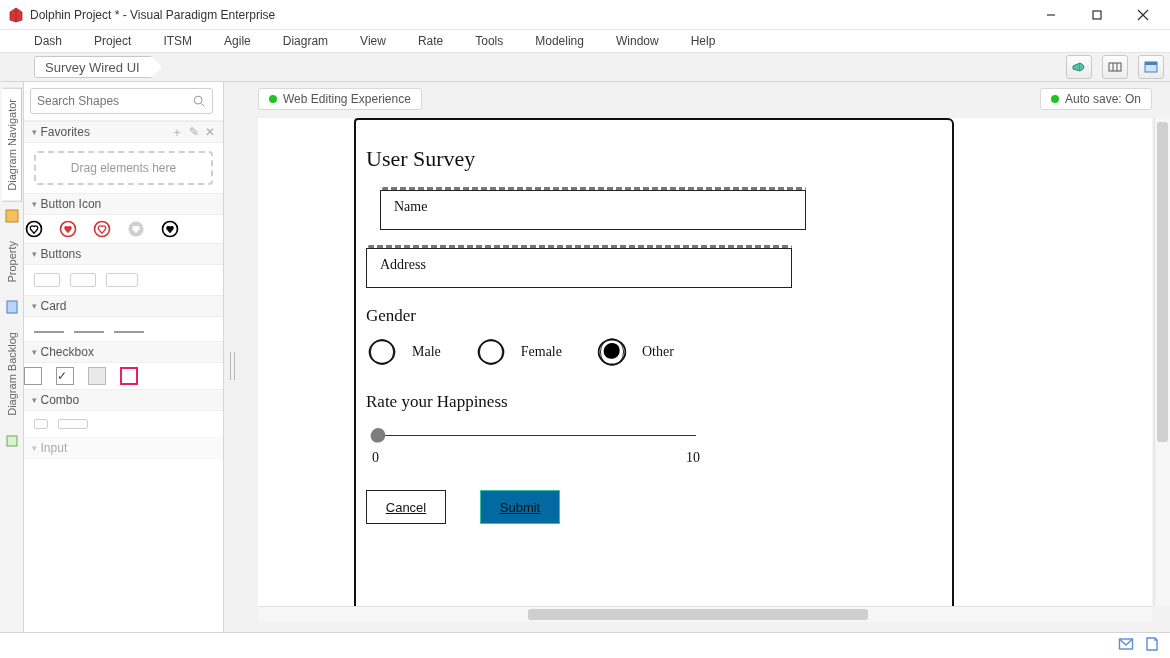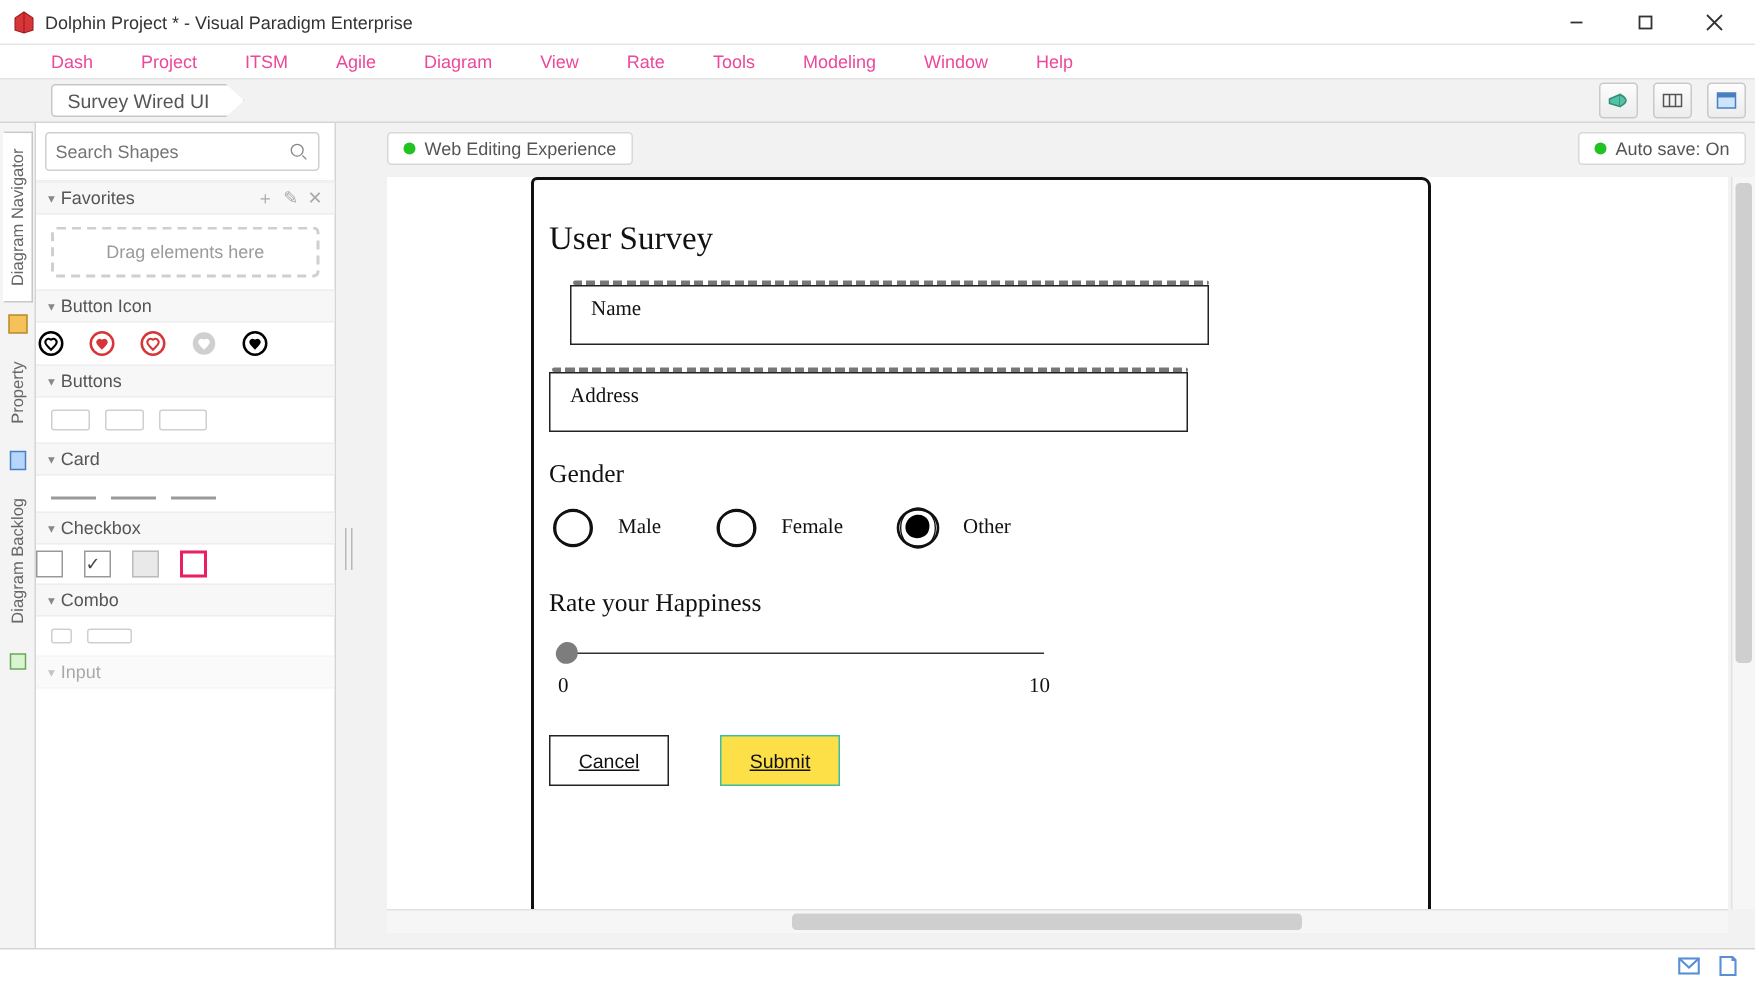--- a/index.html
+++ b/index.html
@@ -9,21 +9,21 @@
   .titlebar { height: 30px; display: flex; align-items: center; padding: 0 4px; border-bottom: 1px solid #e5e5e5; }
   .titlebar .app-icon { width: 16px; height: 16px; margin: 0 6px 0 4px; color: #d63638; }
   .titlebar .title { flex: 0 0 auto; font-size: 12px; }
   .titlebar .spacer { flex: 1; }
   .winbtn { width: 46px; height: 30px; display: flex; align-items: center; justify-content: center; }
   .winbtn svg { width: 10px; height: 10px; stroke: #333; stroke-width: 1.2; fill: none; }
   .winbtn.close svg { width: 12px; height: 12px; }
 
   
   .menubar { height: 22px; display: flex; align-items: center; gap: 8px; padding: 0 12px 0 22px; background: #fff; }
-  .menubar .menu-item { font-size: 12px; color: #ec4899; padding: 2px 12px; }
+  .menubar .menu-item { font-size: 12px; color: #404040; padding: 2px 12px; }
 
   
   .topstrip { height: 30px; background: #f2f2f2; border-top: 1px solid #e3e3e3; border-bottom: 1px solid #d5d5d5; display: flex; align-items: center; padding: 0 6px 0 34px; gap: 8px; }
   .breadcrumb {
     height: 22px; display: flex; align-items: center; padding: 0 22px 0 10px;
     background: #fff; border: 1px solid #c7c7c7; border-radius: 3px;
     font-size: 13px; color: #555; position: relative;
     clip-path: polygon(0 0, calc(100% - 12px) 0, 100% 50%, calc(100% - 12px) 100%, 0 100%);
   }
   .topstrip .spacer { flex: 1; }
@@ -72,21 +72,21 @@
   .chk.pink { border:2px solid #e91e63; }
   .chk.fill { background:#e9e9e9; border:1px solid #bbb;}
   .chk.check::after { content:"✓"; font-size:12px; line-height:16px; display:block; text-align:center;}
 
   
   .splitter { width:20px; background:#f2f2f2; position:relative; }
   .splitter .grip { position:absolute; left:6px; top:270px; width:5px; height:28px; border-left:1px solid #b8b8b8; border-right:1px solid #b8b8b8; }
 
   
   .canvas-wrap { flex:1; position:relative; background:#f2f2f2; }
-  .canvas-toolbar { position:absolute; top:6px; left:14px; right:6px; display:flex; align-items:center; gap:6px; }
+  .canvas-toolbar { position:absolute; top:6px; left:14px; right:18px; display:flex; align-items:center; gap:6px; }
   .statuschip { background:#fff; border:1px solid #d8d8d8; border-radius:3px; padding:3px 10px; display:flex; align-items:center; gap:6px; font-size:12px; color:#555;}
   .statuschip .dot { width:8px;height:8px;border-radius:50%; background:#21c221; display:inline-block;}
   .canvas-toolbar .spacer { flex:1; }
   .canvas-viewport { position:absolute; top:36px; left:14px; right:18px; bottom:10px; background:#fff; overflow:auto; }
   .canvas-page { position:relative; width:1040px; height:620px; background:#fff; }
 
   .wireframe-frame { position:absolute; left:96px; top:0; width:600px; height:610px; border:2px solid #111; border-radius:4px 6px 5px 4px; padding:28px 20px 20px 10px;
     font-family: "Comic Sans MS", "Segoe Script", cursive; color:#111;
   }
   .wireframe-frame::after { content:""; position:absolute; inset:-1px; border:1px solid rgba(0,0,0,0.04); border-radius:6px; }
@@ -112,21 +112,21 @@
 
   .slider-wrap { margin:12px 0 6px 0; }
   .slider-track { position:relative; height:24px; }
   .slider-track .line { position:absolute; left:10px; right:10px; top:11px; height:1px; background:#333; }
   .slider-track .thumb { position:absolute; left:2px; top:2px; width:20px; height:20px; }
   .slider-labels { display:flex; justify-content:space-between; padding:2px 6px 0 6px; font-size:14px; width:340px;}
 
   .wf-buttons { display:flex; gap:34px; margin-top:24px; }
   .wf-btn { width:80px; height:34px; display:flex; align-items:center; justify-content:center; font-size:13px; font-family:"Segoe UI",sans-serif; cursor:pointer;text-decoration:underline;}
   .wf-btn.outline { border:1px solid #222; background:#fff; }
-  .wf-btn.primary { border:1px solid #3bbfa0; background:#fde047; }
+  .wf-btn.primary { border:1px solid #3bbfa0; background:#0369a1; }
 
   .h-scroll { position:absolute; left:0; right:0; bottom:0; height:16px; background:#f6f6f6; border-top:1px solid #e1e1e1;}
   .h-scroll .thumb { position:absolute; left:270px; width:340px; top:2px; bottom:2px; background:#cfcfcf; border-radius:3px;}
   .v-scroll { position:absolute; top:36px; bottom:26px; right:0; width:16px; background:#f6f6f6; border-left:1px solid #e1e1e1;}
   .v-scroll .thumb { position:absolute; top:4px; height:320px; left:2px; right:2px; background:#cfcfcf; border-radius:3px;}
 
   
   .statusbar { height:26px; border-top:1px solid #d5d5d5; background:#fff; display:flex; align-items:center; padding:0 10px; gap:10px;}
   .statusbar .spacer { flex:1; }
   .statusbar svg { width:16px; height:16px; stroke:#5a8fd6; fill:none; stroke-width:1.4;}

